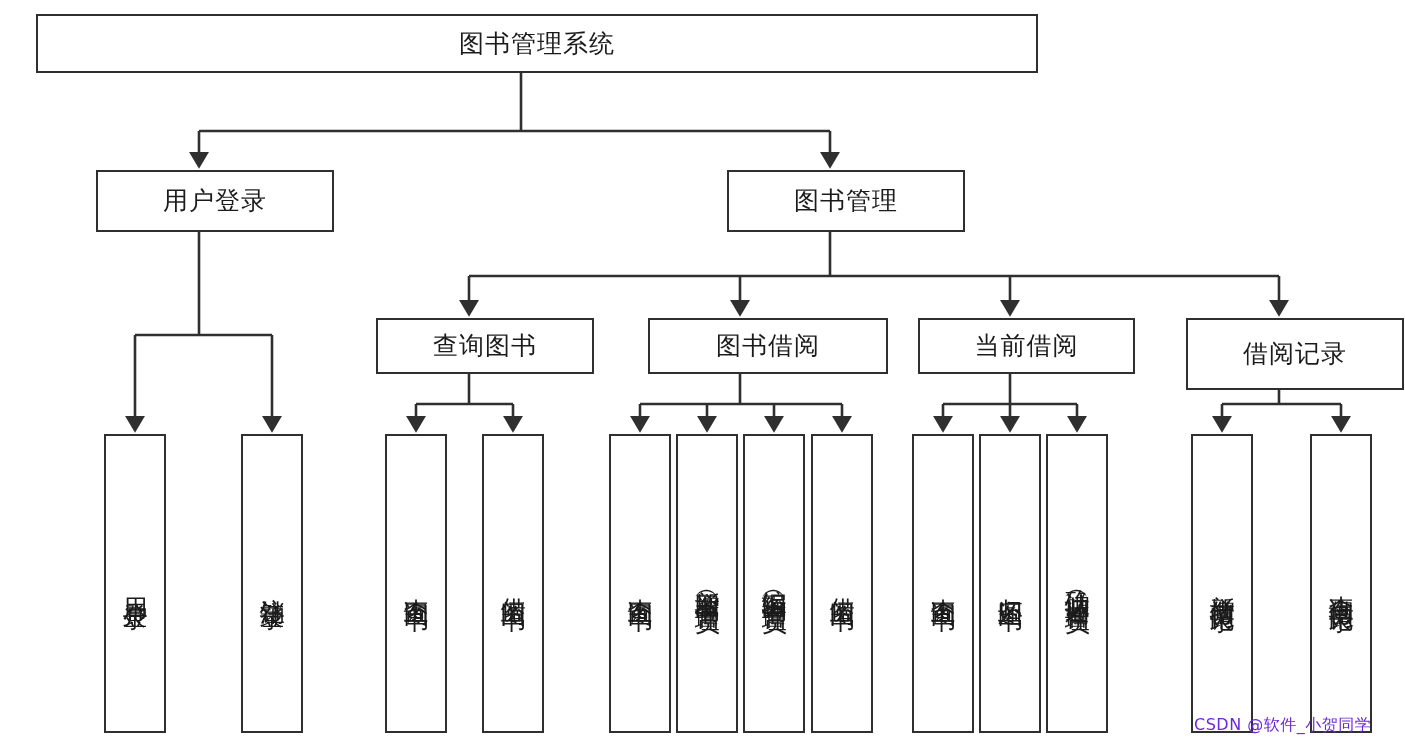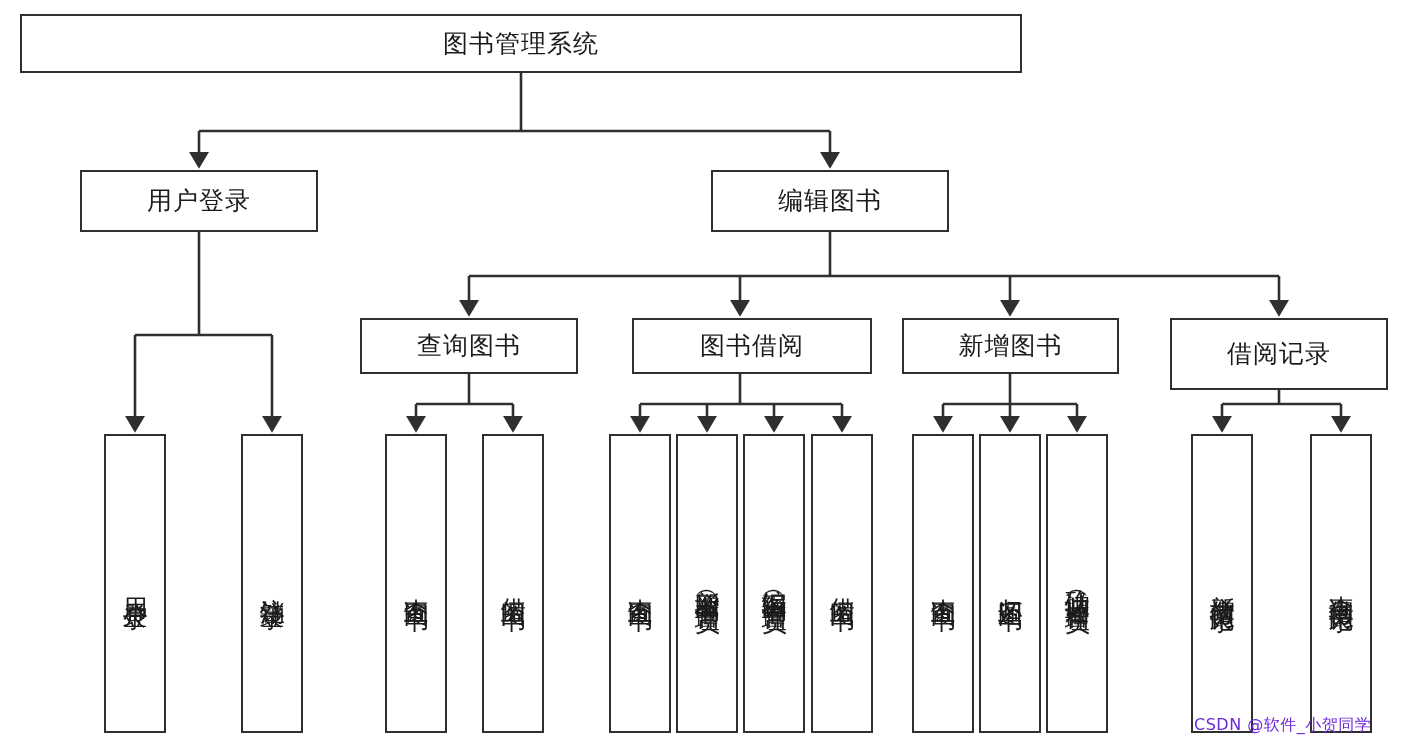--- a/index.html
+++ b/index.html
@@ -25,20 +25,21 @@
     display: flex;
     align-items: center;
     justify-content: center;
     color: #1b1b1b;
   }
   .node.horiz {
     font-size: 25px;
     letter-spacing: 1px;
     line-height: 1.1;
     white-space: nowrap;
+    margin-left: 16px;
   }
   .node.vert {
     writing-mode: vertical-rl;
     text-orientation: upright;
     font-size: 25px;
     line-height: 1.25;
     letter-spacing: 3px;
     padding: 4px 0;
     text-align: center;
   }
@@ -120,31 +121,31 @@
   </svg>
 
   <div class="node horiz" style="left:20px; top:14px; width:1002px; height:59px;">
     <span class="nlabel">图书管理系统</span>
   </div>
 
   <div class="node horiz" style="left:80px; top:170px; width:238px; height:62px;">
     <span class="nlabel">用户登录</span>
   </div>
   <div class="node horiz" style="left:711px; top:170px; width:238px; height:62px;">
-    <span class="nlabel">编辑图书</span>
+    <span class="nlabel">图书管理</span>
   </div>
 
   <div class="node horiz" style="left:360px; top:318px; width:218px; height:56px;">
     <span class="nlabel">查询图书</span>
   </div>
   <div class="node horiz" style="left:632px; top:318px; width:240px; height:56px;">
     <span class="nlabel">图书借阅</span>
   </div>
   <div class="node horiz" style="left:902px; top:318px; width:217px; height:56px;">
-    <span class="nlabel">新增图书</span>
+    <span class="nlabel">当前借阅</span>
   </div>
   <div class="node horiz" style="left:1170px; top:318px; width:218px; height:72px;">
     <span class="nlabel">借阅记录</span>
   </div>
 
   <div class="node vert" style="left:104px; top:434px; width:62px; height:299px;">
     <span class="nlabel">用户登录</span>
   </div>
   <div class="node vert" style="left:241px; top:434px; width:62px; height:299px;">
     <span class="nlabel">注销登录</span>

